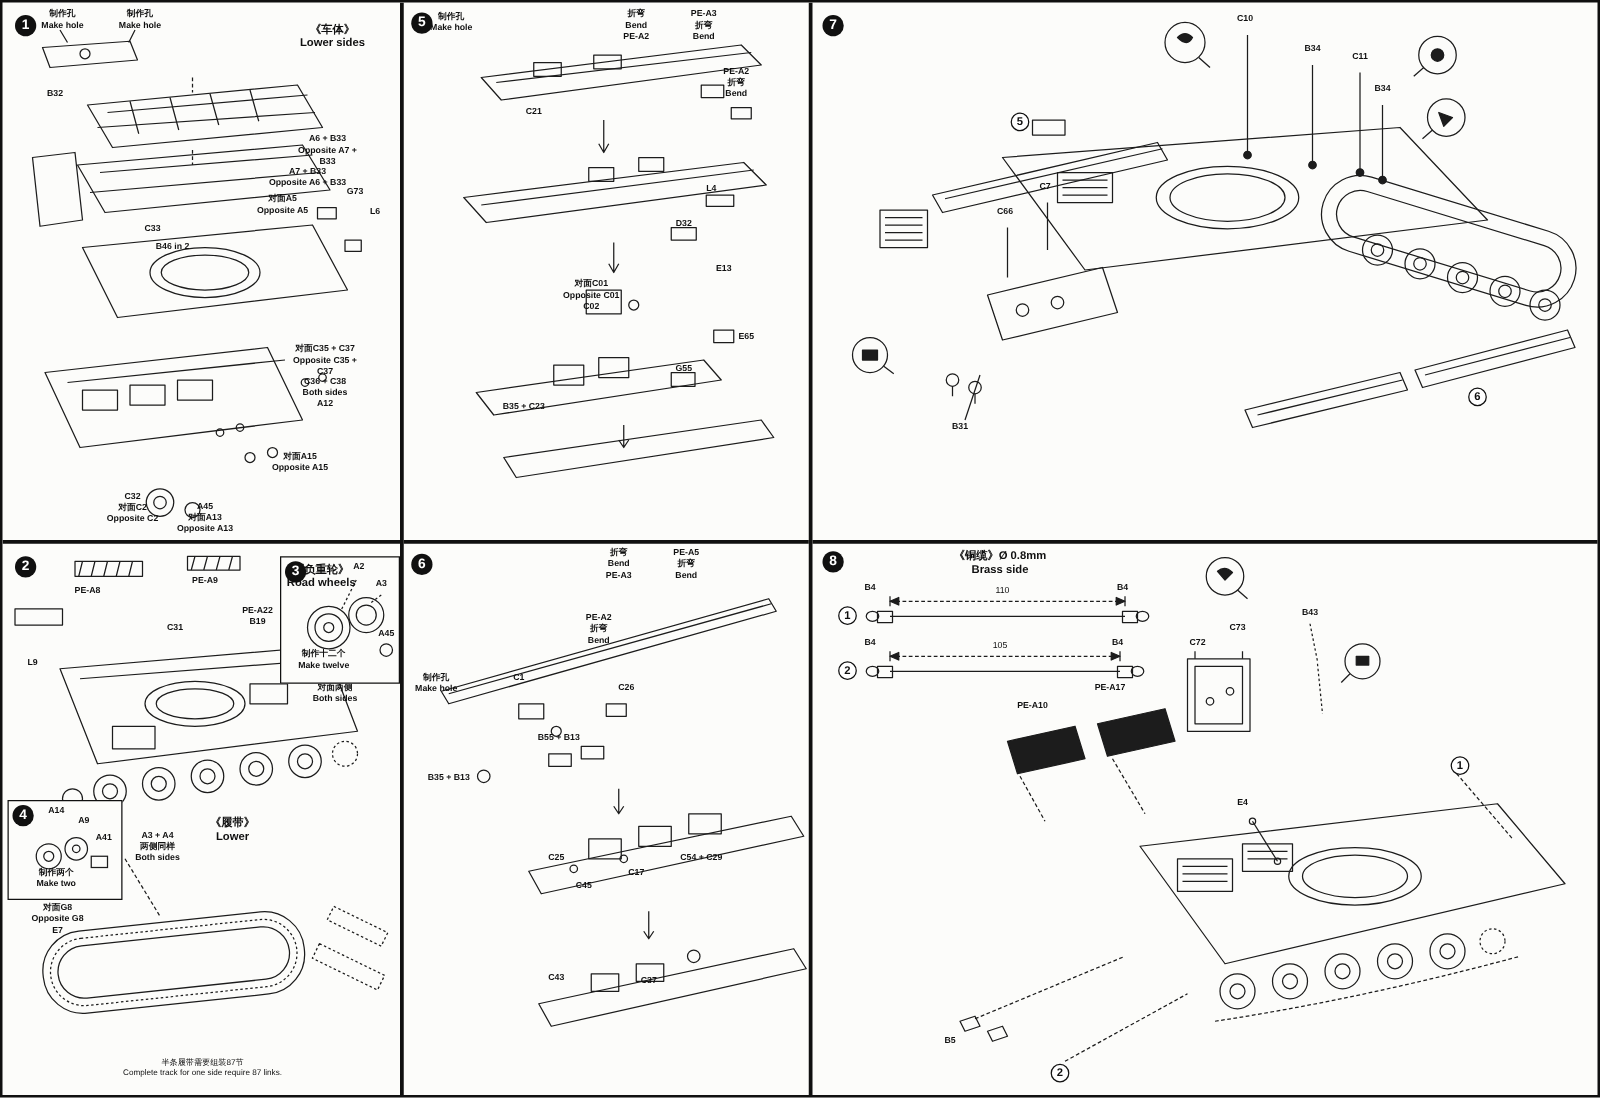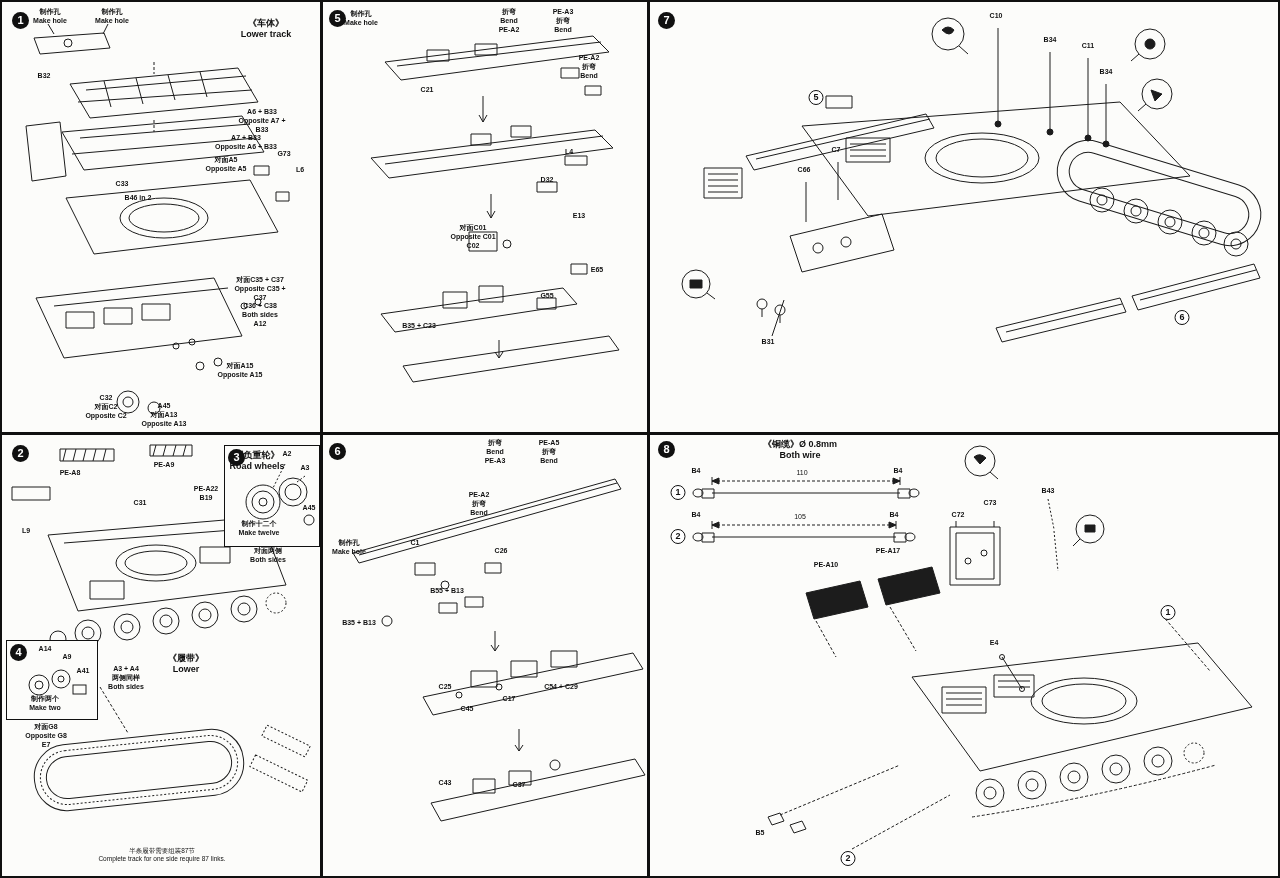--- a/index.html
+++ b/index.html
@@ -69,21 +69,21 @@
           <circle cx="188" cy="338" r="3"></circle>
         <path d="M150 58 v12 m0 46 v12" stroke-dasharray="3 2"></path>
       </g>
     </svg>
     <div class="labels">
         <span class="lbl" style="left: 46px; top: 4px;">制作孔
 Make hole</span>
         <span class="lbl" style="left: 108px; top: 4px;">制作孔
 Make hole</span>
         <span class="lbl hdr" style="left: 262px; top: 14px;">《车体》
-Lower track</span>
+Lower sides</span>
         <span class="lbl" style="left: 40px; top: 68px;">B32</span>
         <span class="lbl" style="left: 258px; top: 104px;">A6 + B33
 Opposite A7 + B33</span>
         <span class="lbl" style="left: 242px; top: 130px;">A7 + B33
 Opposite A6 + B33</span>
         <span class="lbl" style="left: 222px; top: 152px;">对面A5
 Opposite A5</span>
         <span class="lbl" style="left: 118px; top: 176px;">C33</span>
         <span class="lbl" style="left: 134px; top: 190px;">B46 in 2</span>
         <span class="lbl" style="left: 280px; top: 146px;">G73</span>
@@ -438,21 +438,21 @@
         <path d="M322 382 Q440 364 566 330" stroke-dasharray="3 2"></path>
         <path d="M118 382 l12 -4 l4 8 l-12 4 Z"></path>
           <path d="M140 390 l12 -4 l4 8 l-12 4 Z"></path>
         <path d="M130 380 L250 330" stroke-dasharray="3 2"></path>
         <path d="M512 180 L560 236" stroke-dasharray="3 2"></path>
         <path d="M202 414 L300 360" stroke-dasharray="3 2"></path>
       </g>
     </svg>
     <div class="labels">
         <span class="lbl hdr" style="left: 150px; top: 4px;">《铜缆》Ø 0.8mm
-Both wire</span>
+Brass side</span>
         <span class="lbl circ" style="left: 28px; top: 50px;">1</span>
         <span class="lbl" style="left: 46px; top: 32px;">B4</span>
         <span class="lbl dim" style="left: 152px; top: 34px;">110</span>
         <span class="lbl" style="left: 248px; top: 32px;">B4</span>
         <span class="lbl circ" style="left: 28px; top: 94px;">2</span>
         <span class="lbl" style="left: 46px; top: 76px;">B4</span>
         <span class="lbl dim" style="left: 150px; top: 78px;">105</span>
         <span class="lbl" style="left: 244px; top: 76px;">B4</span>
         <span class="lbl" style="left: 308px; top: 76px;">C72</span>
         <span class="lbl" style="left: 340px; top: 64px;">C73</span>

